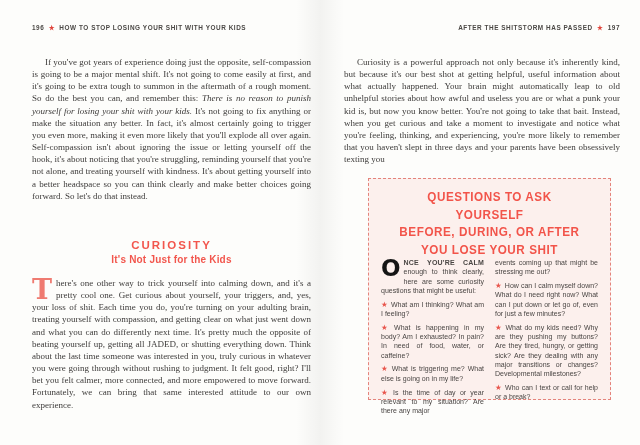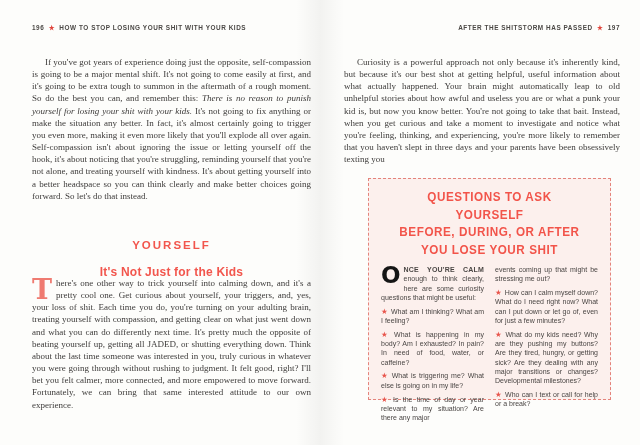--- a/index.html
+++ b/index.html
@@ -41,40 +41,40 @@
   .em { font-style: italic; }
 
   .section-heading { position: absolute; top: 239px; left: 0; right: 0; text-align: center; }
   .sh-title {
     font-family: "Liberation Sans", sans-serif;
     font-size: 11.5px; font-weight: 700; letter-spacing: 2px;
     color: #f2564d;
   }
   .sh-subtitle {
     font-family: "Liberation Sans", sans-serif;
-    font-size: 12px; font-weight: 700; letter-spacing: 0.2px;
-    color: #f2564d; margin-top: 14px;
+    font-size: 10px; font-weight: 700; letter-spacing: 0.2px;
+    color: #f2564d; margin-top: 3px;
   }
 
   .dropcap-t {
     float: left;
     font-family: "DejaVu Serif", serif;
     font-weight: 700; font-size: 27px; line-height: 22px;
     color: #ef7b71; margin: 2px 4px 0 0;
   }
 
   .qbox {
     position: absolute; left: 24px; top: 178px; width: 243px; height: 222px;
     box-sizing: border-box;
     background: #fcf0ed;
     border: 1.6px dashed #e4837b;
     padding: 9px 12px 8px 12px;
   }
   .qbox-title {
-    text-align: center; margin-bottom: 7px;
+    text-align: center; 
   }
   .qbox-title .tline {
     display: block;
     font-family: "Liberation Sans", sans-serif;
     font-weight: 700; font-size: 13px; line-height: 17.5px;
     letter-spacing: 0.6px; color: #f2544a;
     transform: scaleX(0.9); transform-origin: center;
   }
   .qbox-cols { display: flex; gap: 11px; }
   .qcol { flex: 1; min-width: 0; }
@@ -102,21 +102,21 @@
   <div class="page page-left">
     <div class="running-head">
       <span>196</span>
       <span class="rh-star">★</span>
       <span>HOW TO STOP LOSING YOUR SHIT WITH YOUR KIDS</span>
     </div>
 
     <div class="bodytext p1 indent"><span>If you've got years of experience doing just the opposite, self-compassion is going to be a major mental shift. It's not going to come easily at first, and it's going to be extra tough to summon in the aftermath of a rough moment. So do the best you can, and remember this: </span><span class="em">There is no reason to punish yourself for losing your shit with your kids.</span><span> It's not going to fix anything or make the situation any better. In fact, it's almost certainly going to trigger you even more, making it even more likely that you'll explode all over again. Self-compassion isn't about ignoring the issue or letting yourself off the hook, it's about noticing that you're struggling, reminding yourself that you're not alone, and treating yourself with kindness. It's about getting yourself into a better headspace so you can think clearly and make better choices going forward. So let's do that instead.</span></div>
 
     <div class="section-heading">
-      <div class="sh-title">YOURSELF</div>
+      <div class="sh-title">CURIOSITY</div>
       <div class="sh-subtitle">It's Not Just for the Kids</div>
     </div>
 
     <div class="bodytext p2"><span class="dropcap-t">T</span><span>here's one other way to trick yourself into calming down, and it's a pretty cool one. Get curious about yourself, your triggers, and, yes, your loss of shit. Each time you do, you're turning on your adulting brain, treating yourself with compassion, and getting clear on what just went down and what you can do differently next time. It's pretty much the opposite of beating yourself up, getting all JADED, or shutting everything down. Think about the last time someone was interested in you, truly curious in whatever you were going through without rushing to judgment. It felt good, right? I'll bet you felt calmer, more connected, and more empowered to move forward. Fortunately, we can bring that same interested attitude to our own experience.</span></div>
   </div>
 
   <div class="page page-right">
     <div class="running-head right">
       <span>AFTER THE SHITSTORM HAS PASSED</span>
       <span class="rh-star">★</span>

